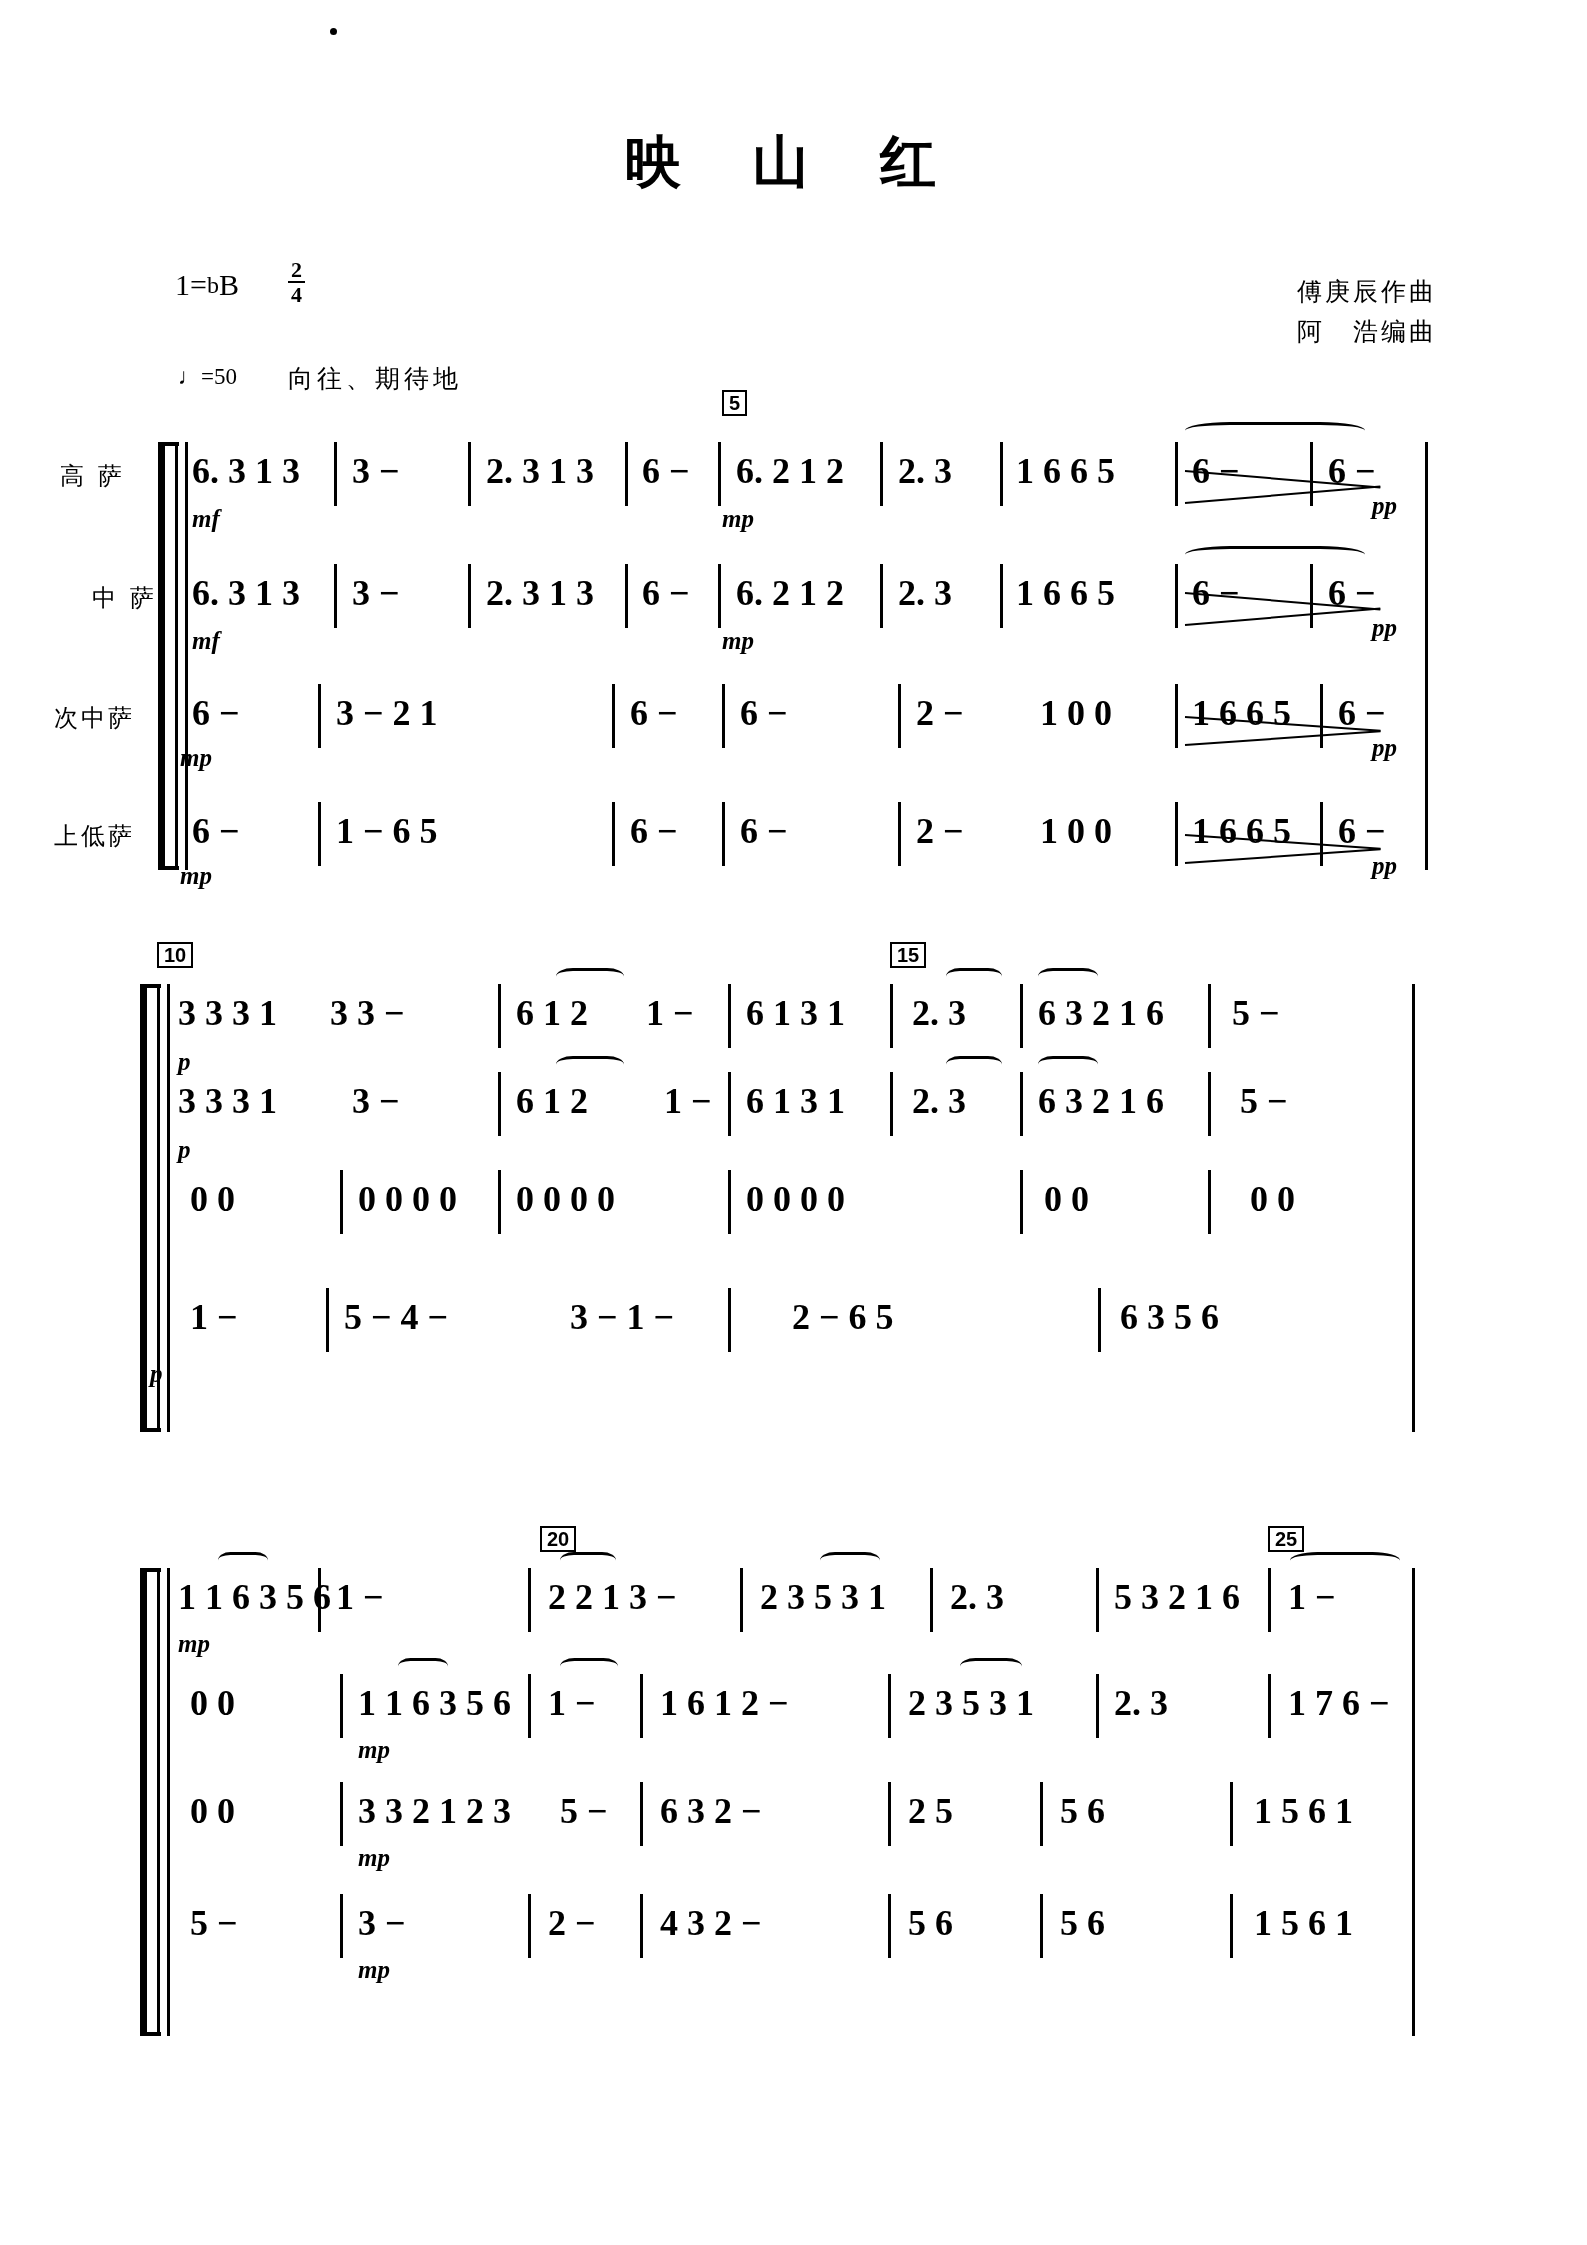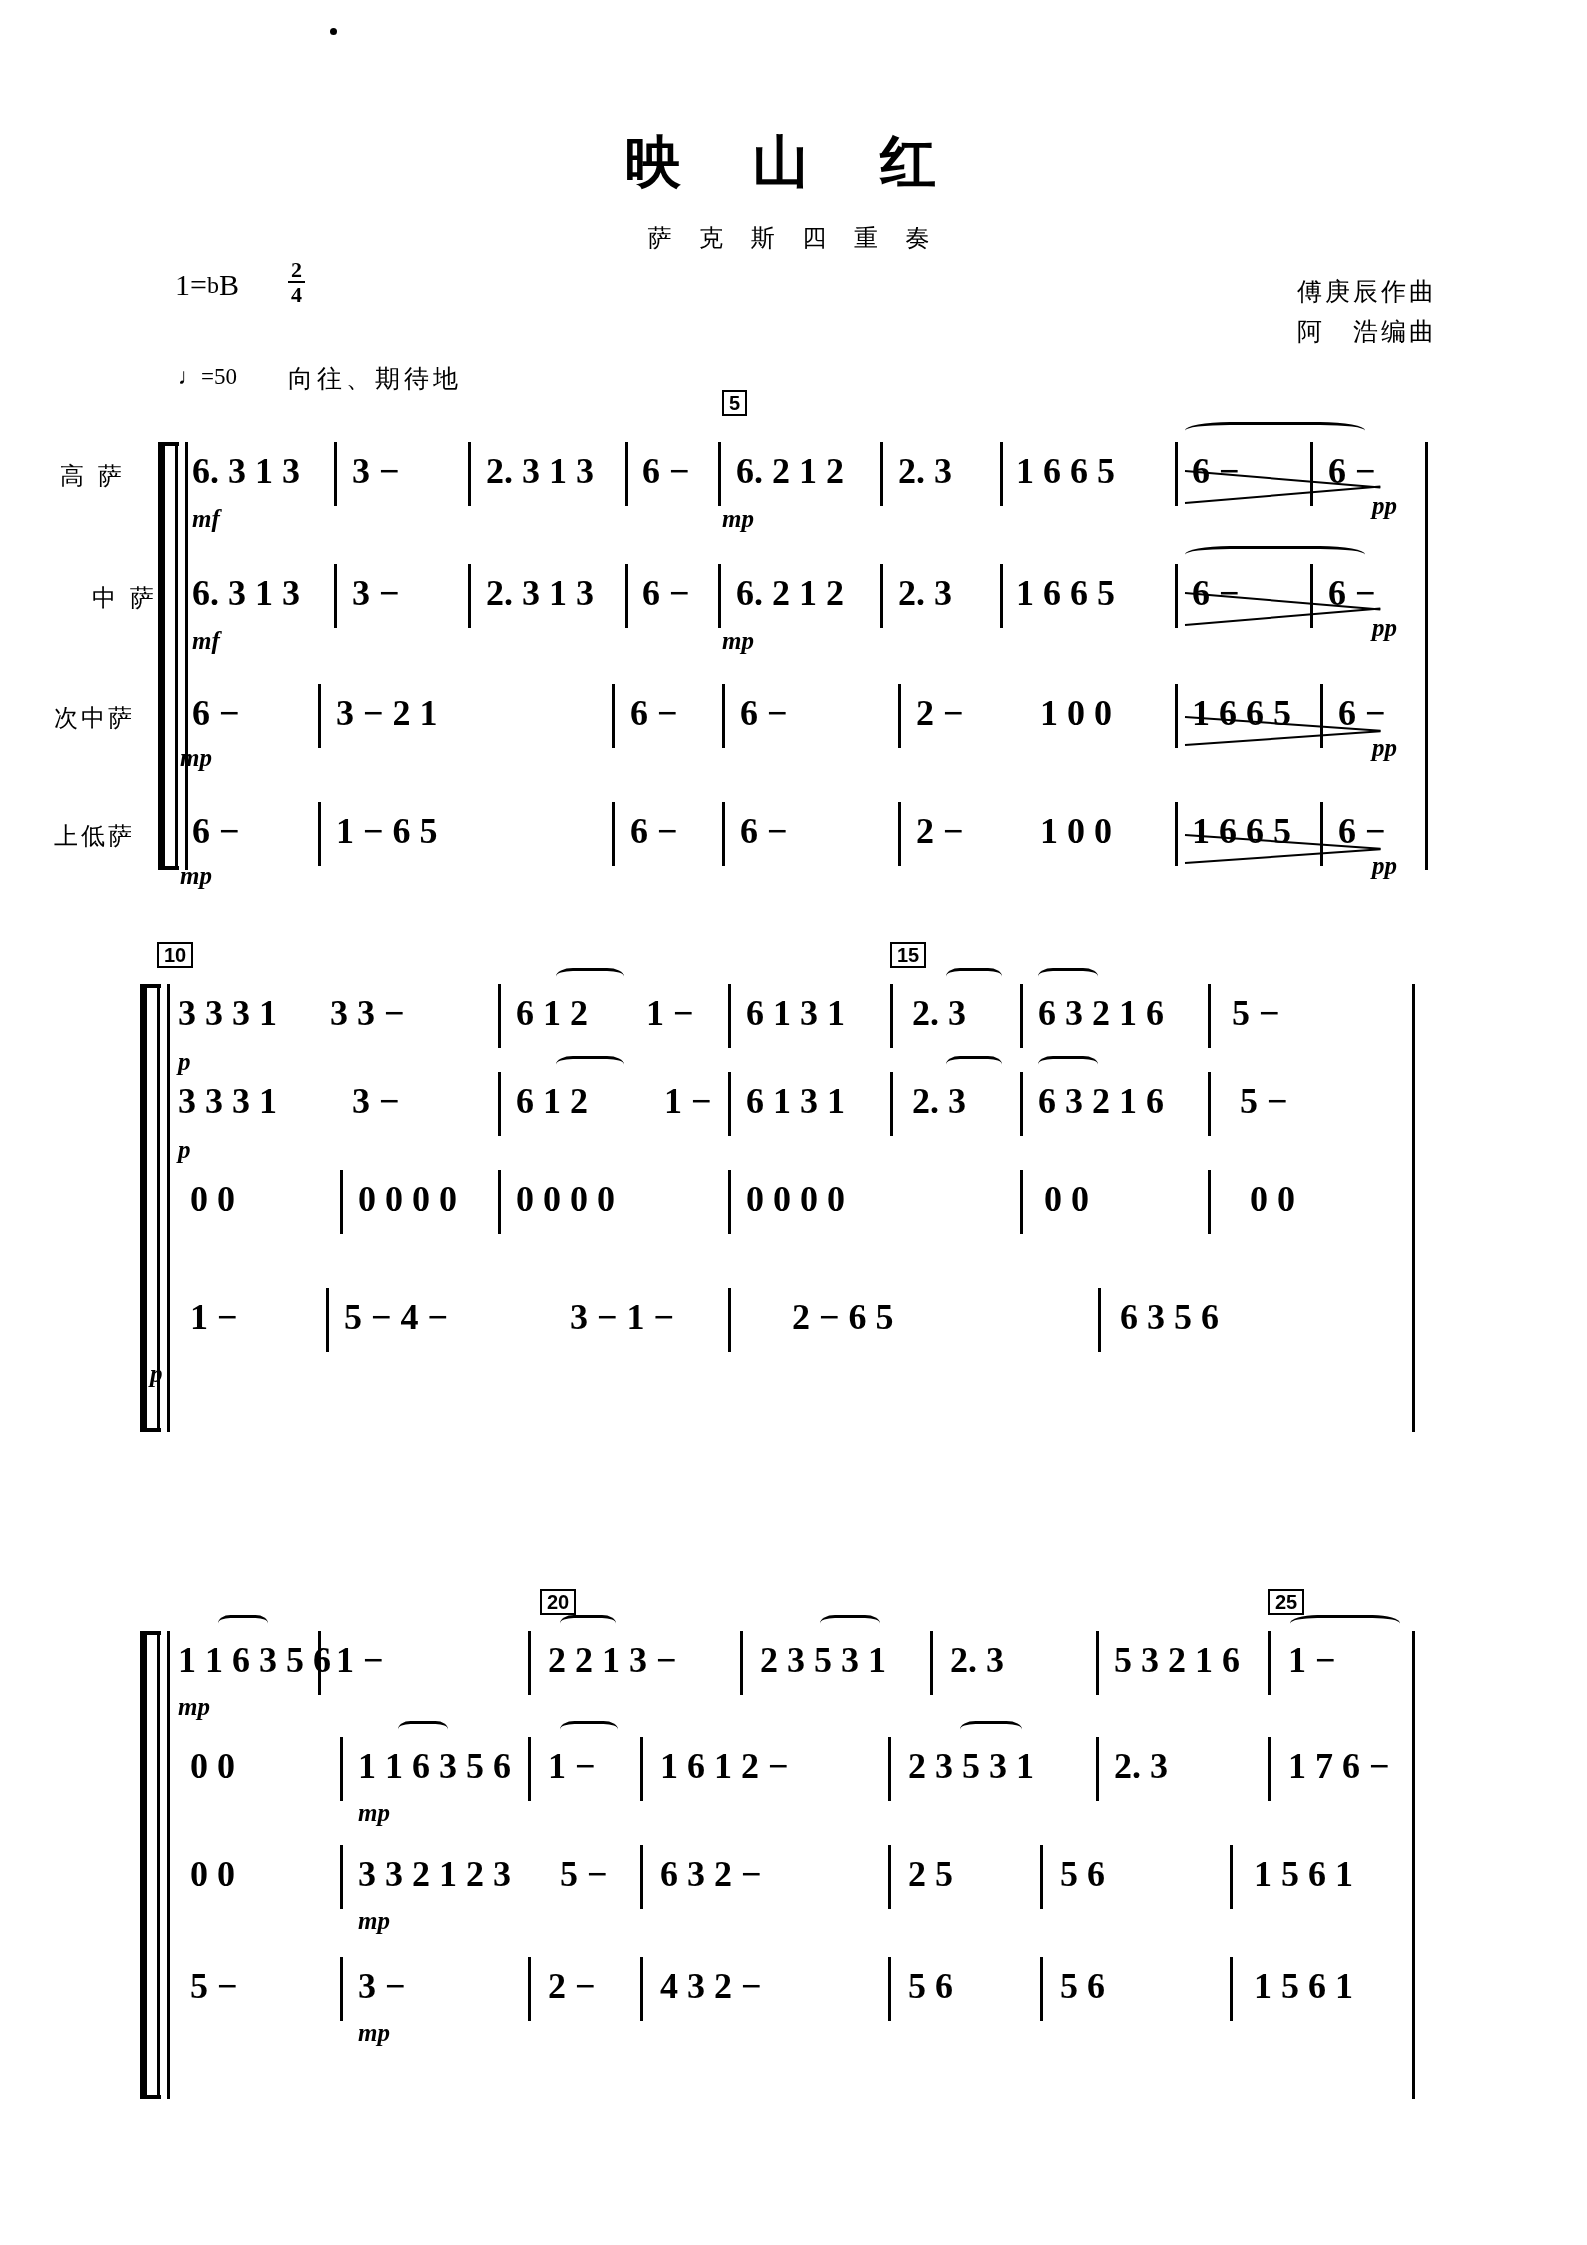--- a/index.html
+++ b/index.html
@@ -41,21 +41,20 @@
   .dot-mark{position:absolute;left:330px;top:28px;width:7px;height:7px;background:#000;border-radius:50%;}
 </style>
 </head>
 <body>
 
 <div class="page">
 
   <div class="dot-mark"></div>
 
   <div class="title">映 山 红</div>
-  <div class="subtitle">萨 克 斯 四 重 奏</div>
 
   <div class="keysig">
     <span>1=</span><span class="flat">b</span><span>B</span>
   </div>
   <div class="meter">
     <span class="num">2</span>
     <span class="den">4</span>
   </div>
 
   <div class="composer">
@@ -237,21 +236,21 @@
     <div class="barline" style="left:326px;top:328px;height:64px;"></div>
     <div class="nm" style="left:344px;top:336px;">5 − 4 −</div>
     <div class="nm" style="left:570px;top:336px;">3 − 1 −</div>
     <div class="barline" style="left:728px;top:328px;height:64px;"></div>
     <div class="nm" style="left:792px;top:336px;">2 − 6 5</div>
     <div class="barline" style="left:1098px;top:328px;height:64px;"></div>
     <div class="nm" style="left:1120px;top:336px;">6 3 5 6</div>
     <div class="dyn" style="left:150px;top:400px;">p</div>
   </div>
 
-  <div class="sys" style="left:0;top:1603px;width:1319px;height:540px;padding-left:24px;">
+  <div class="sys" style="left:0;top:1540px;width:1319px;height:540px;padding-left:24px;">
 
     <div class="bracket" style="left:140px;top:28px;height:460px;"></div>
     <div class="barline" style="left:157px;top:28px;height:468px;"></div>
     <div class="barline" style="left:167px;top:28px;height:468px;"></div>
     <div class="barline" style="left:1412px;top:28px;height:468px;"></div>
 
     <div class="barnum" style="left:540px;top:-14px;">20</div>
     <div class="barnum" style="left:1268px;top:-14px;">25</div>
 
     <div class="nm" style="left:178px;top:36px;">1 1 6 3 5 6</div>

